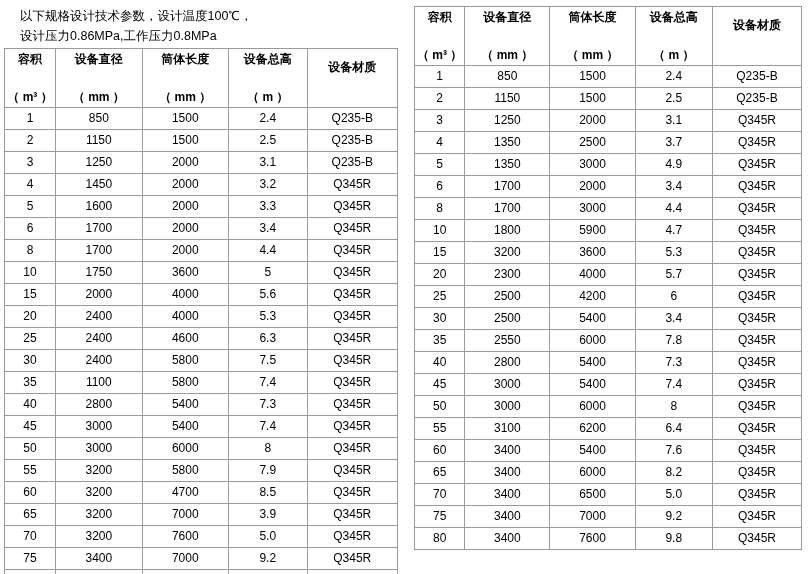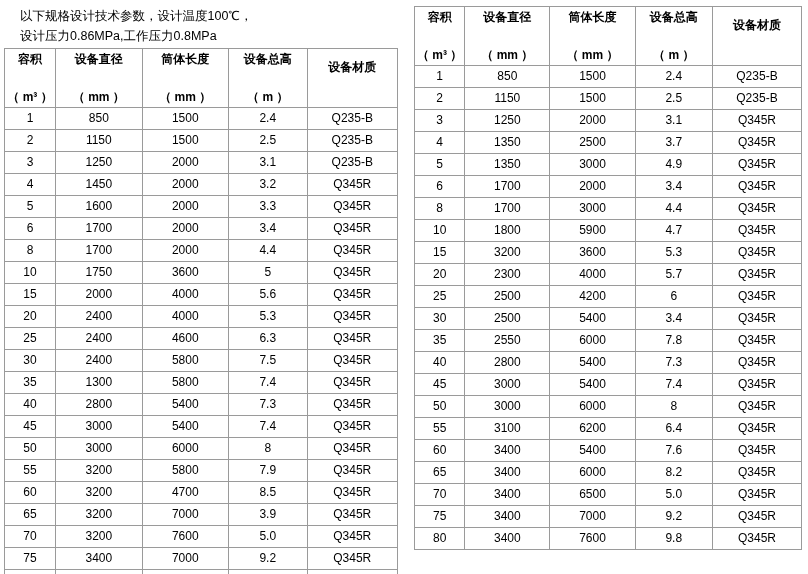--- a/index.html
+++ b/index.html
@@ -208,21 +208,21 @@
             </tr>
             <tr>
               <td>30</td>
               <td>2400</td>
               <td>5800</td>
               <td>7.5</td>
               <td>Q345R</td>
             </tr>
             <tr>
               <td>35</td>
-              <td>1300</td>
+              <td>1100</td>
               <td>5800</td>
               <td>7.4</td>
               <td>Q345R</td>
             </tr>
             <tr>
               <td>40</td>
               <td>2800</td>
               <td>5400</td>
               <td>7.3</td>
               <td>Q345R</td>

